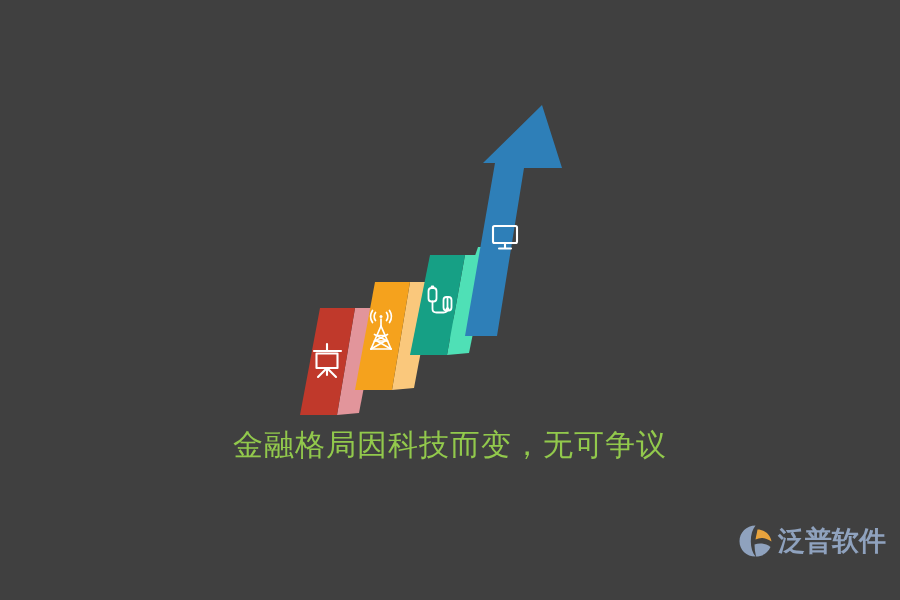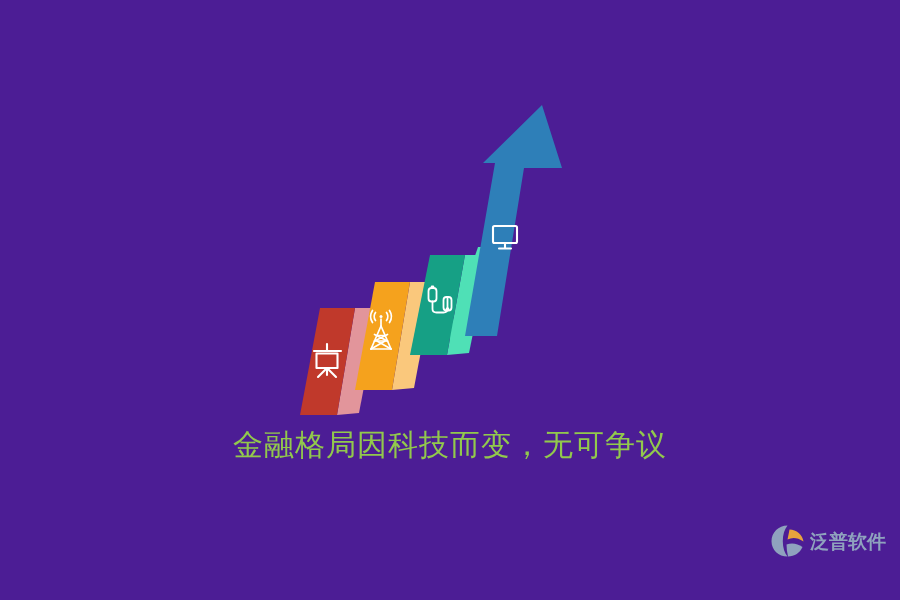--- a/index.html
+++ b/index.html
@@ -11,21 +11,21 @@
     width: 900px;
     height: 600px;
     background: #FFFFFF;
     font-family: "Liberation Sans", "DejaVu Sans", sans-serif;
     overflow: hidden;
   }
   #stage {
     position: relative;
     width: 900px;
     height: 600px;
-    background: #4c1d95;
+    background: #404040;
   }
 
   
   #illustration {
     position: absolute;
     left: 0;
     top: 0;
     width: 900px;
     height: 600px;
   }
@@ -70,21 +70,21 @@
     height: 34px;
     margin-right: 4px;
     flex: 0 0 auto;
   }
   #brand .brand-mark svg {
     display: block;
     width: 36px;
     height: 34px;
   }
   #brand .brand-name {
-    font-size: 19px;
+    font-size: 27px;
     line-height: 30px;
     color: #8FA2BE;
     font-weight: 700;
     letter-spacing: 0px;
     font-family: "DejaVu Sans", "Liberation Sans", sans-serif;
     white-space: nowrap;
   }
   #brand .brand-url {
     text-align: right;
     font-size: 14px;

